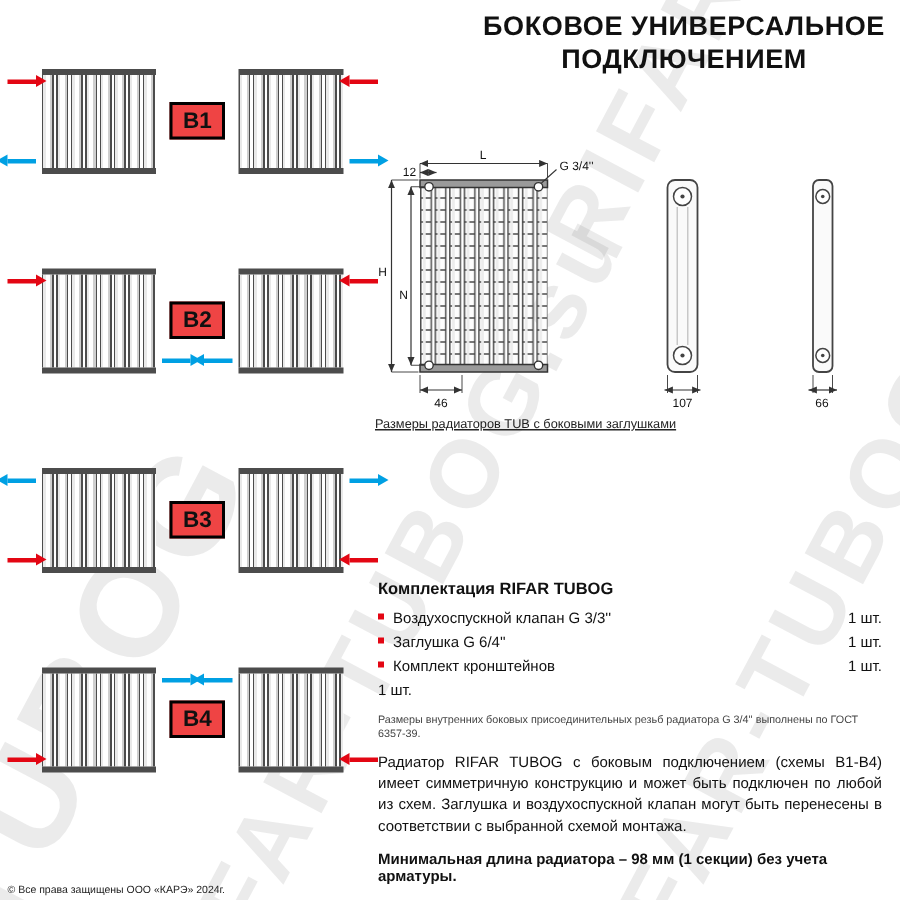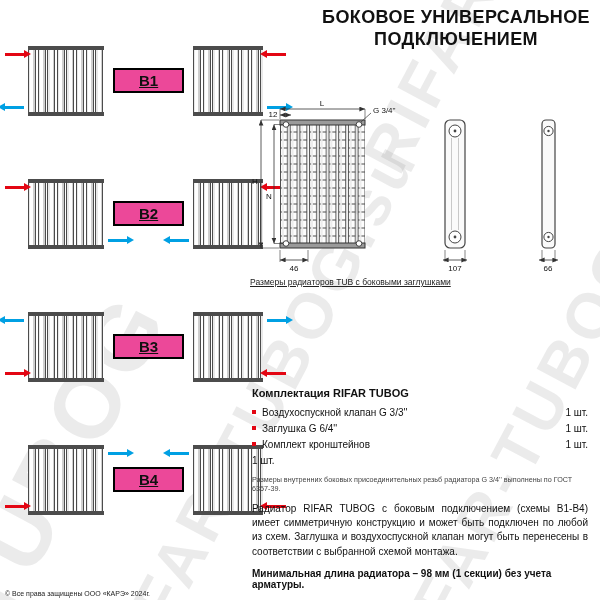--- a/index.html
+++ b/index.html
@@ -22,22 +22,22 @@
   
   .schemes { position:absolute; left:2px; top:14px; z-index:1; }
   .scheme-row { height:133px; display:flex; align-items:center; padding-left:26px; }
   .rad-wrap { position:relative; }
   .radiator { box-sizing:border-box; width:76px; height:70px;
               border-top:4px solid #4c4c4c; border-bottom:4px solid #4c4c4c;
               background:repeating-linear-gradient(90deg,
                  #4c4c4c 0 1px, #e9e9e9 1px 2.5px, #ffffff 2.5px 5.5px,
                  #cfcfcf 5.5px 7px, #4c4c4c 7px 8px, #ffffff 8px 9.6px); }
   .radiator.r2 { width:70px; }
-  .scheme-label { border:2px solid #000; background:#ec4899; font-weight:700; font-size:15px;
-                  padding:3px 24px; margin:0 9px; line-height:1;text-decoration:underline; }
+  .scheme-label { border:2px solid #000; background:#ef4444; font-weight:700; font-size:15px;
+                  padding:3px 7px; margin:0 9px; line-height:1; }
 
   .arrow { position:absolute; width:19px; height:3px; background:currentColor; }
   .arrow.red  { color:var(--supply,#e30613); }
   .arrow.blue { color:var(--return,#00a0e3); }
   .arrow::after { content:""; position:absolute; top:50%; margin-top:-4.5px; width:0; height:0;
                   border-top:4.5px solid transparent; border-bottom:4.5px solid transparent; }
   .arrow.dir-right::after { right:-7px; border-left:7px solid; }
   .arrow.dir-left::after  { left:-7px;  border-right:7px solid; }
   .arrow.tl { left:-23px; top:7px; }
   .arrow.bl { left:-23px; bottom:7px; }

